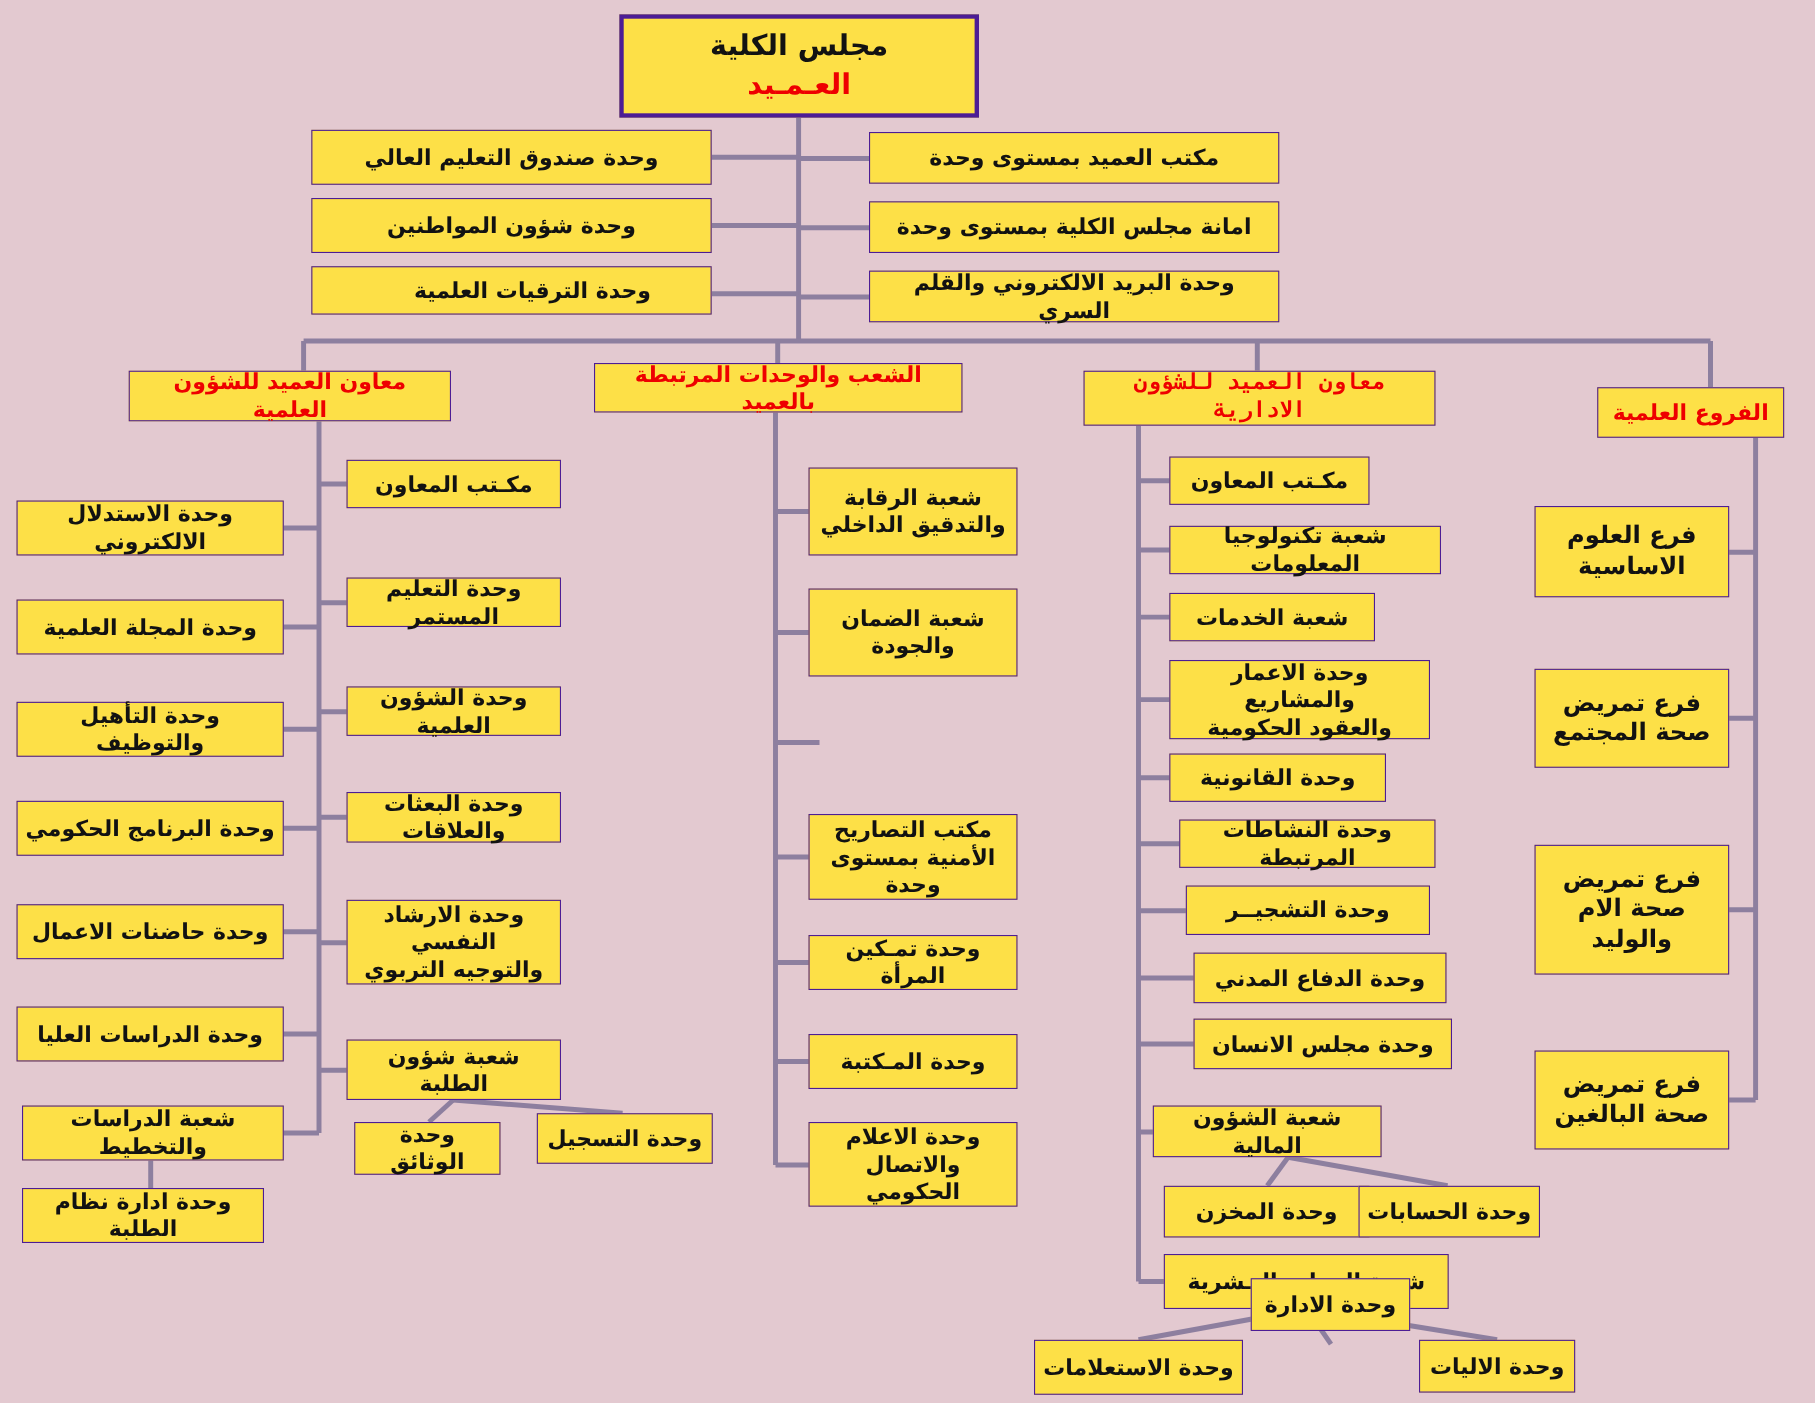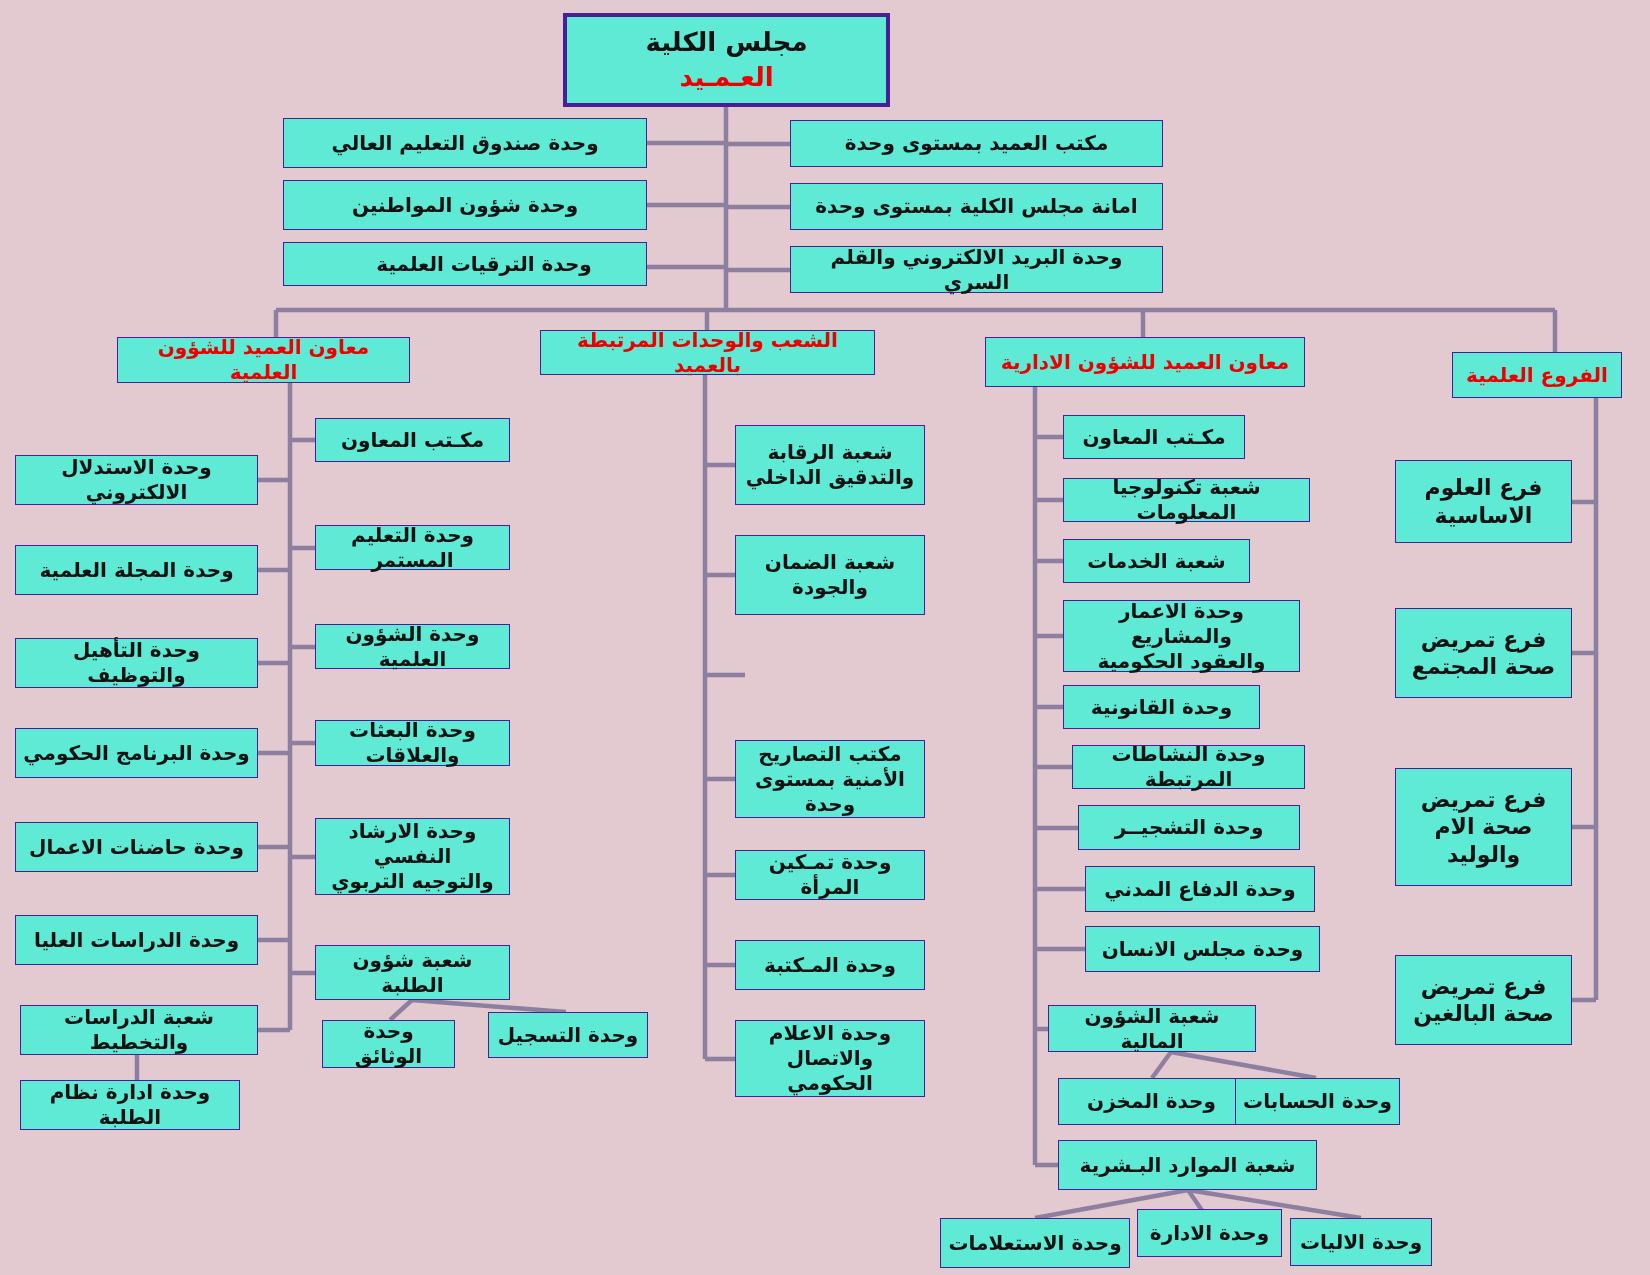--- a/index.html
+++ b/index.html
@@ -3,21 +3,21 @@
 <meta charset="utf-8">
 <style>
   html,body{margin:0;padding:0;background:#e3c9d0;}
   #canvas{
     position:relative;width:1650px;height:1275px;background:#e3c9d0;
     font-family:"DejaVu Sans","Liberation Sans",sans-serif;overflow:hidden;direction:rtl;
   }
   #connectors{position:absolute;left:0;top:0;}
   .node{
     position:absolute;box-sizing:border-box;
-    background:#5eead4;border:1px solid #4c1d95;
+    background:#fde047;border:1px solid #4c1d95;
     display:flex;align-items:center;justify-content:center;
     text-align:center;font-weight:bold;font-size:20px;color:#121212;
     line-height:1.25;white-space:pre-line;padding:2px 6px;
   }
   .node.red{color:#ee0000;}
   .node.lg{font-size:22px;}
   .node.root{font-size:26px;border-width:4px;flex-direction:column;gap:0px;line-height:1.35;}
 </style>
 </head>
 <body>
@@ -90,21 +90,21 @@
     <div style="color:#ee0000;">العـمـيد</div>
   </div>
 <div class="node" style="left: 283px; top: 118px; width: 364px; height: 50px;">وحدة صندوق التعليم العالي</div>
     <div class="node" style="left: 283px; top: 180px; width: 364px; height: 50px;">وحدة شؤون المواطنين</div>
     <div class="node" style="left: 283px; top: 242px; width: 364px; height: 44px; padding-left: 44px;">وحدة الترقيات العلمية</div>
     <div class="node" style="left: 790px; top: 120px; width: 373px; height: 47px;">مكتب العميد بمستوى وحدة</div>
     <div class="node" style="left: 790px; top: 183px; width: 373px; height: 47px;">امانة مجلس الكلية بمستوى وحدة</div>
     <div class="node" style="left: 790px; top: 246px; width: 373px; height: 47px;">وحدة البريد الالكتروني والقلم السري</div>
     <div class="node red" style="left: 117px; top: 337px; width: 293px; height: 46px;">معاون العميد للشؤون العلمية</div>
     <div class="node red" style="left: 540px; top: 330px; width: 335px; height: 45px;">الشعب والوحدات المرتبطة بالعميد</div>
-    <div class="node red" style="left: 985px; top: 337px; width: 320px; height: 50px;">معاون العميد للشؤون الادارية</div>
+    <div class="node red" style="left: 985px; top: 337px; width: 320px; height: 50px; font-family: Liberation Mono, monospace;">معاون العميد للشؤون الادارية</div>
     <div class="node red" style="left: 1452px; top: 352px; width: 170px; height: 46px;">الفروع العلمية</div>
     <div class="node" style="left: 15px; top: 455px; width: 243px; height: 50px;">وحدة الاستدلال الالكتروني</div>
     <div class="node" style="left: 15px; top: 545px; width: 243px; height: 50px;">وحدة المجلة العلمية</div>
     <div class="node" style="left: 15px; top: 638px; width: 243px; height: 50px;">وحدة التأهيل والتوظيف</div>
     <div class="node" style="left: 15px; top: 728px; width: 243px; height: 50px;">وحدة البرنامج الحكومي</div>
     <div class="node" style="left: 15px; top: 822px; width: 243px; height: 50px;">وحدة حاضنات الاعمال</div>
     <div class="node" style="left: 15px; top: 915px; width: 243px; height: 50px;">وحدة الدراسات العليا</div>
     <div class="node" style="left: 20px; top: 1005px; width: 238px; height: 50px;">شعبة الدراسات والتخطيط</div>
     <div class="node" style="left: 20px; top: 1080px; width: 220px; height: 50px;">وحدة ادارة نظام الطلبة</div>
     <div class="node" style="left: 315px; top: 418px; width: 195px; height: 44px;">مكـتب المعاون</div>
@@ -134,21 +134,21 @@
     <div class="node" style="left: 1063px; top: 685px; width: 197px; height: 44px;">وحدة القانونية</div>
     <div class="node" style="left: 1072px; top: 745px; width: 233px; height: 44px;">وحدة النشاطات المرتبطة</div>
     <div class="node" style="left: 1078px; top: 805px; width: 222px; height: 45px;">وحدة التشجيــر</div>
     <div class="node" style="left: 1085px; top: 866px; width: 230px; height: 46px;">وحدة الدفاع المدني</div>
     <div class="node" style="left: 1085px; top: 926px; width: 235px; height: 46px;">وحدة مجلس الانسان</div>
     <div class="node" style="left: 1048px; top: 1005px; width: 208px; height: 47px;">شعبة الشؤون المالية</div>
     <div class="node" style="left: 1058px; top: 1078px; width: 187px; height: 47px;">وحدة المخزن</div>
     <div class="node" style="left: 1235px; top: 1078px; width: 165px; height: 47px;">وحدة الحسابات</div>
     <div class="node" style="left: 1058px; top: 1140px; width: 259px; height: 50px;">شعبة الموارد البـشرية</div>
     <div class="node" style="left: 940px; top: 1218px; width: 190px; height: 50px;">وحدة الاستعلامات</div>
-    <div class="node" style="left: 1137px; top: 1162px; width: 145px; height: 48px; margin-top: 47px;">وحدة الادارة</div>
+    <div class="node" style="left: 1137px; top: 1162px; width: 145px; height: 48px;">وحدة الادارة</div>
     <div class="node" style="left: 1290px; top: 1218px; width: 142px; height: 48px;">وحدة الاليات</div>
     <div class="node lg" style="left: 1395px; top: 460px; width: 177px; height: 83px;">فرع العلوم
 الاساسية</div>
     <div class="node lg" style="left: 1395px; top: 608px; width: 177px; height: 90px;">فرع تمريض
 صحة المجتمع</div>
     <div class="node lg" style="left: 1395px; top: 768px; width: 177px; height: 118px;">فرع تمريض
 صحة الام
 والوليد</div>
     <div class="node lg" style="left: 1395px; top: 955px; width: 177px; height: 90px;">فرع تمريض
 صحة البالغين</div>

